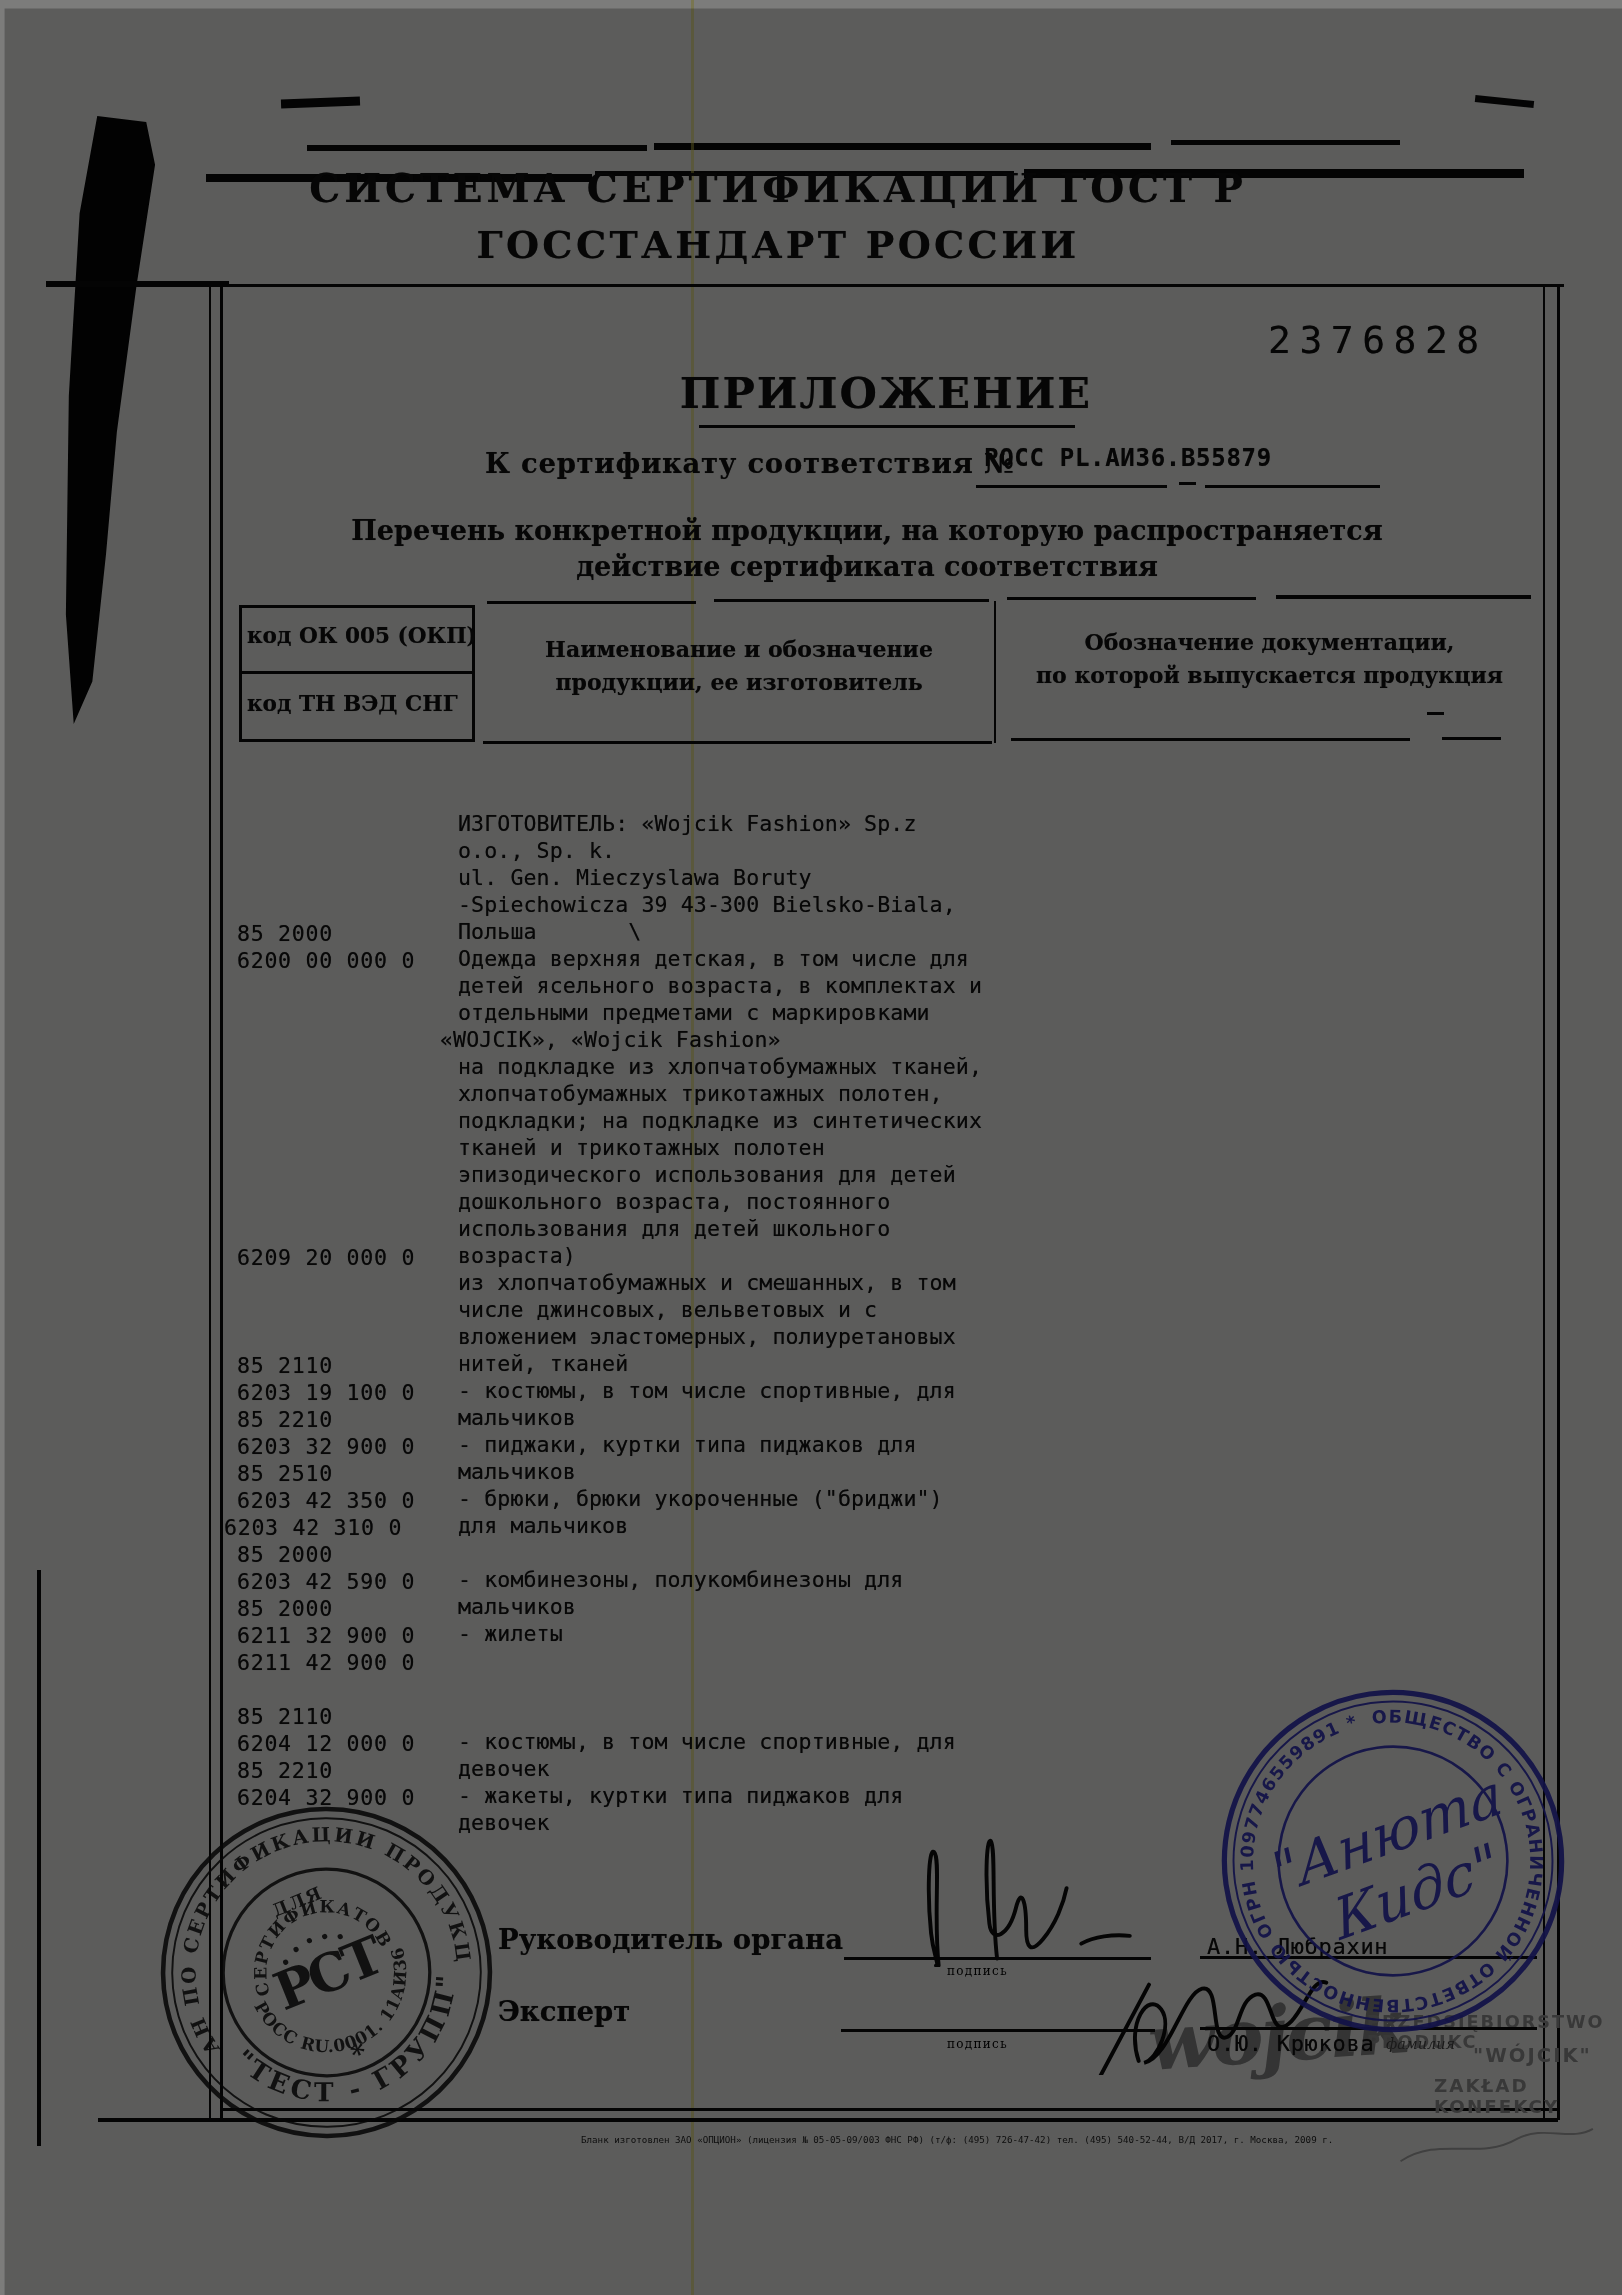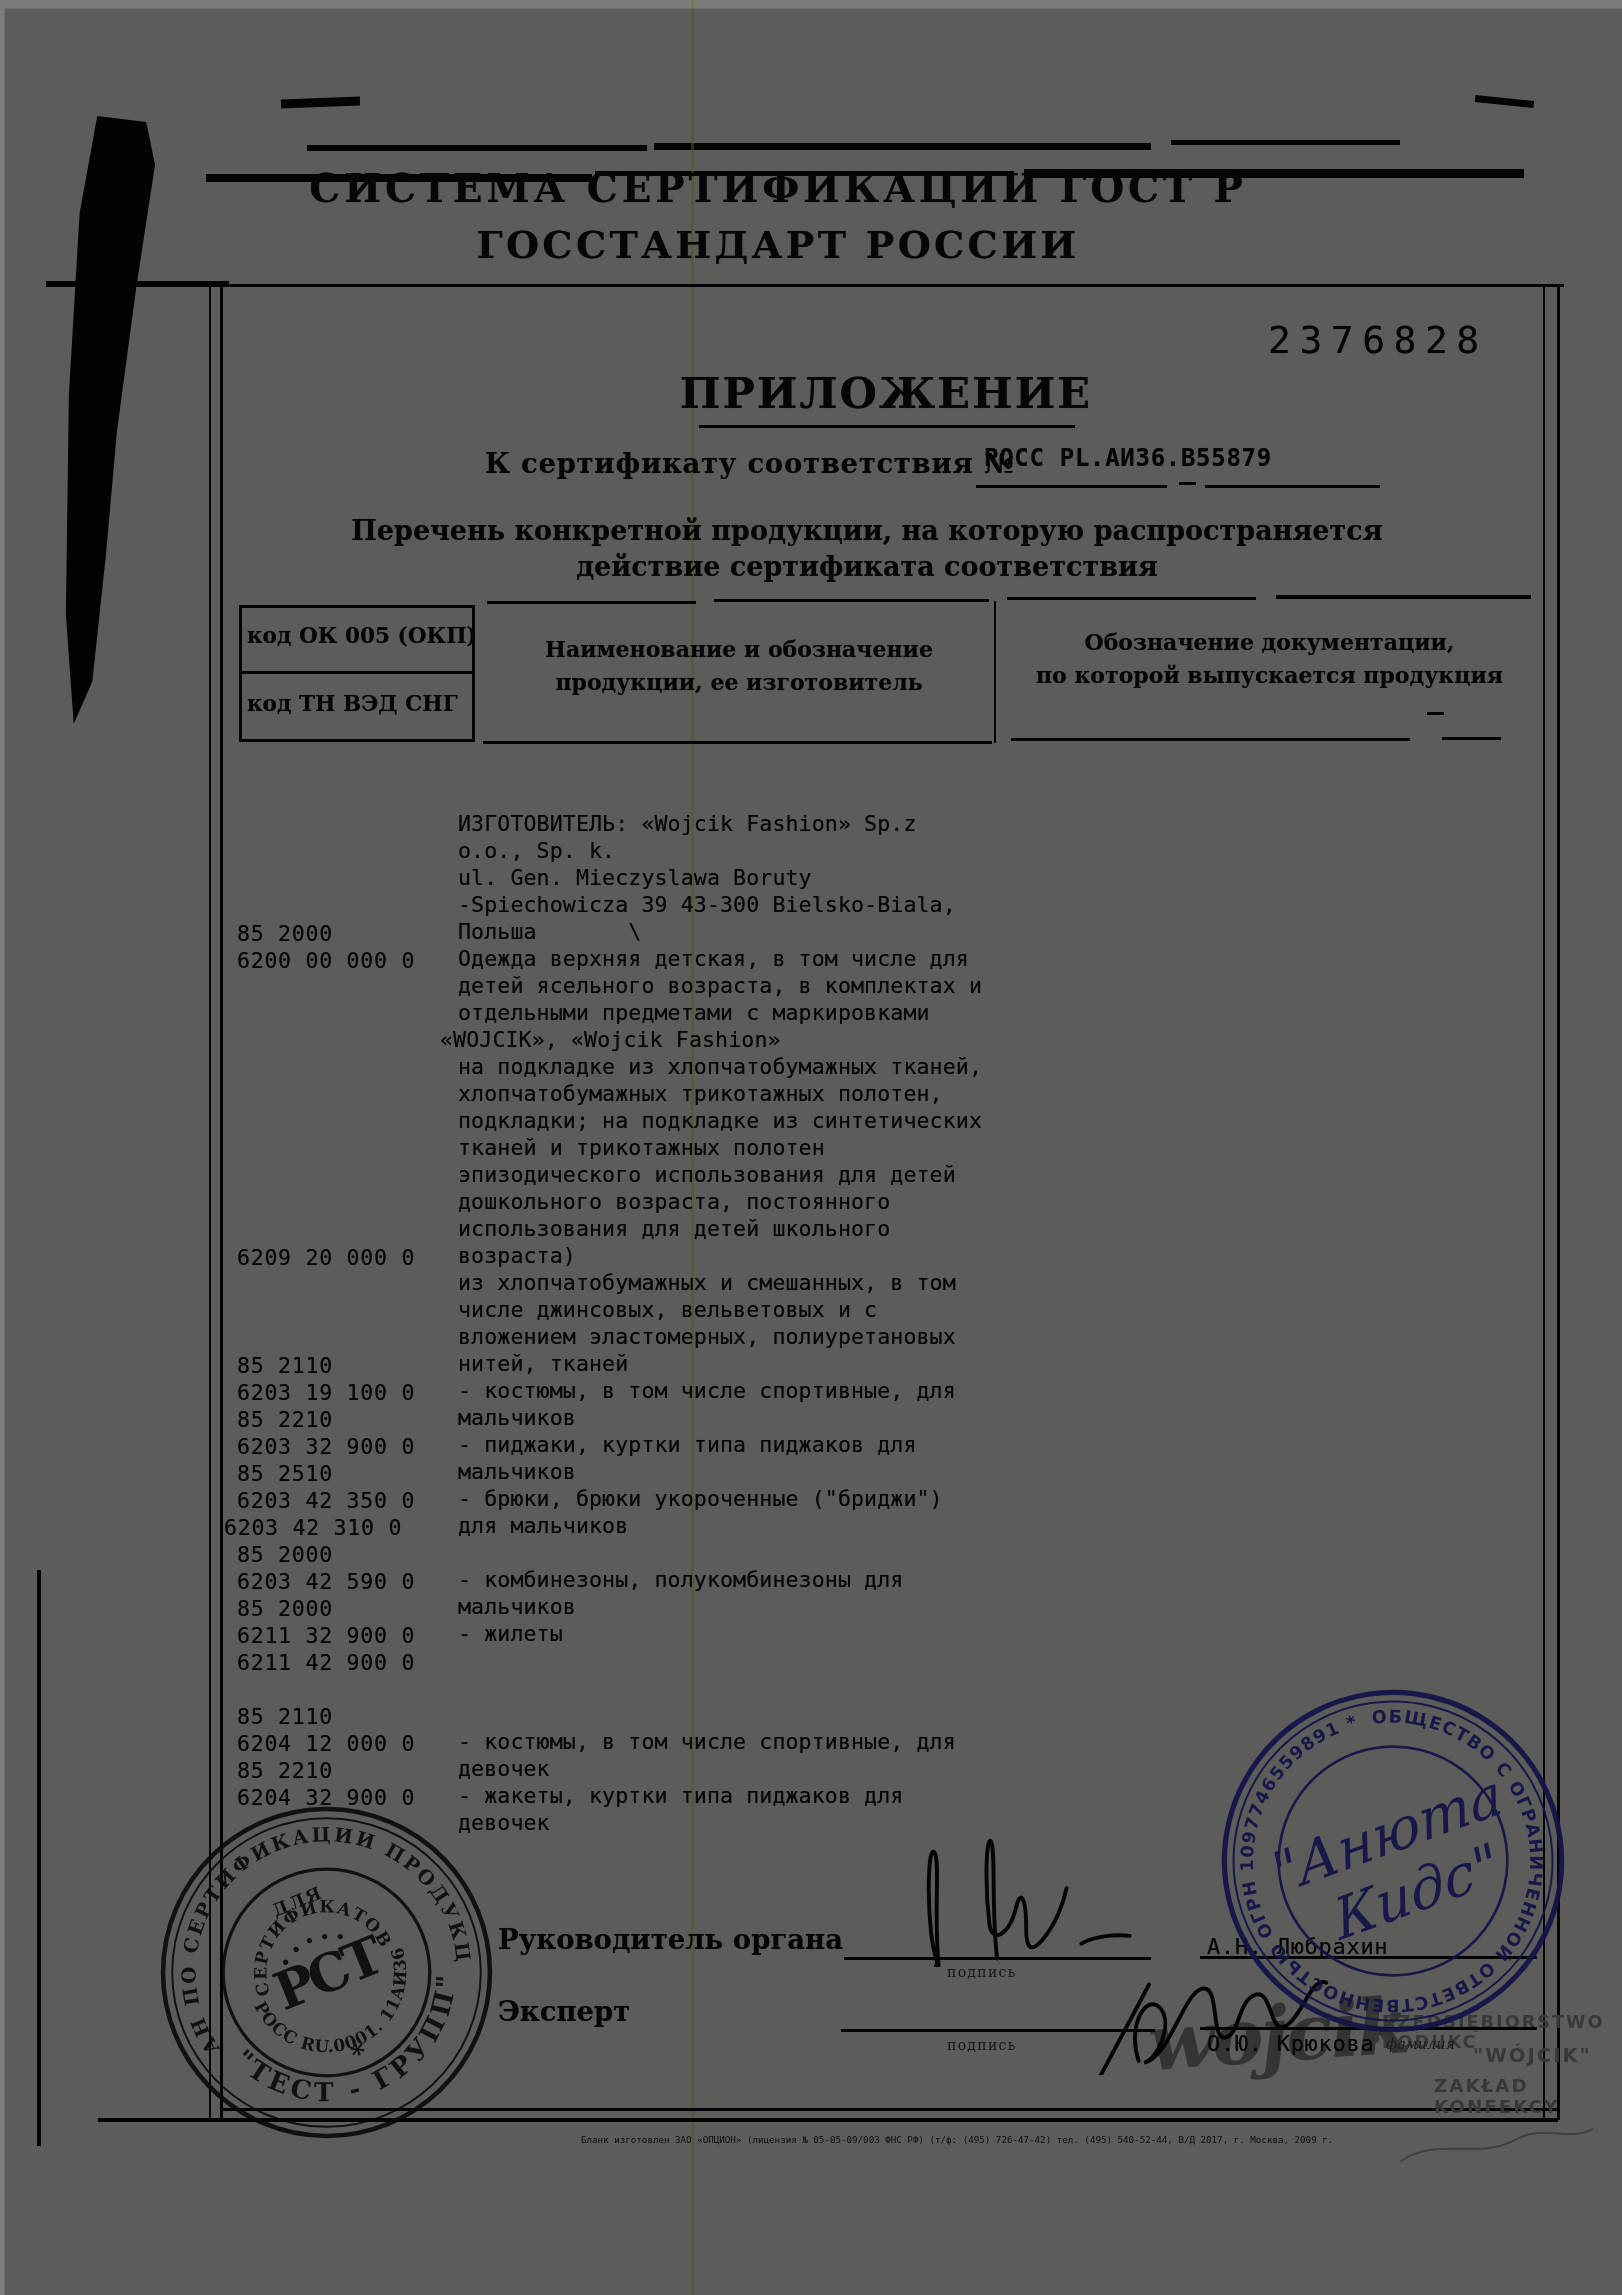--- a/index.html
+++ b/index.html
@@ -8,21 +8,21 @@
   .abs{position:absolute;}
   .serif-b{font-family:"DejaVu Serif",serif;font-weight:bold;}
   .mono{font-family:"DejaVu Sans Mono",monospace;}
   .line{position:absolute;background:#0e0e0e;}
   .center{text-align:center;}
   .tshadow{text-shadow:0 0 0.7px rgba(0,0,0,0.55);}
   .graycap{position:absolute;color:#9b9b9b;font-family:"DejaVu Sans",sans-serif;font-weight:bold;letter-spacing:2px;}
   .noise{position:absolute;left:0;top:0;pointer-events:none;}
   .wedge{position:absolute;left:60px;top:116px;width:98px;height:608px;background:#090909;
          clip-path:polygon(38% 0,88% 1%,97% 8%,78% 28%,58% 52%,47% 72%,33% 93%,14% 100%,6% 82%,9% 46%,20% 16%);}
-  .sigcap{position:absolute;font-family:"DejaVu Serif",serif;font-size:14px;color:#404040;letter-spacing:1.3px;}
+  .sigcap{position:absolute;font-family:"DejaVu Serif",serif;font-size:12px;color:#000000;letter-spacing:1.3px;}
 </style>
 </head>
 <body>
 
 <div id="page">
 
   <div class="wedge"></div>
   <div class="line" style="left:281px;top:98px;width:79px;height:9.2px;transform:rotate(-2deg);"></div>
   <div class="line" style="left:307px;top:145px;width:340px;height:5.9px;"></div>
   <div class="line" style="left:654px;top:143px;width:497px;height:7.2px;"></div>

